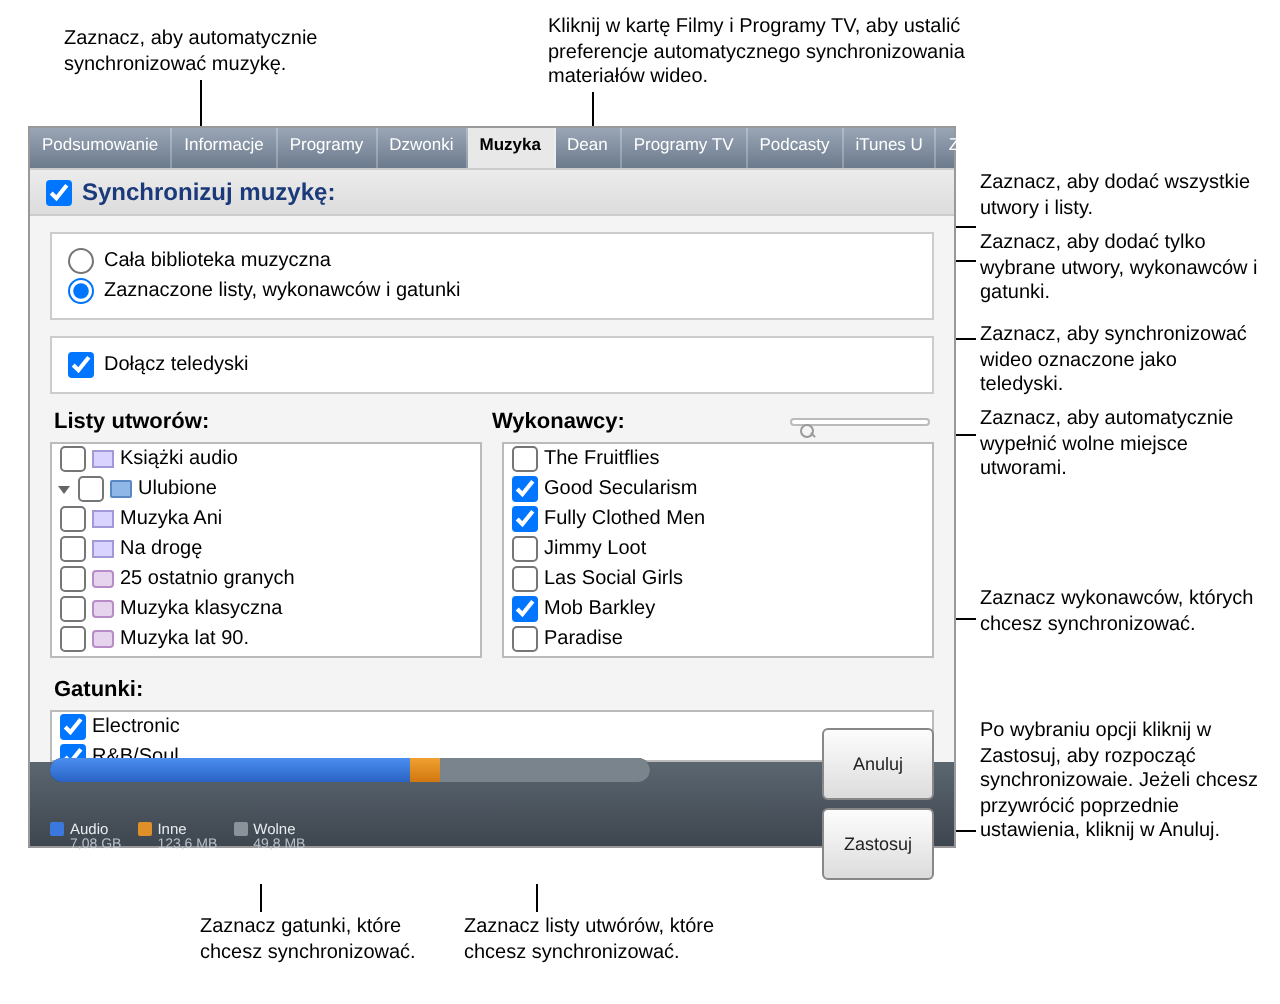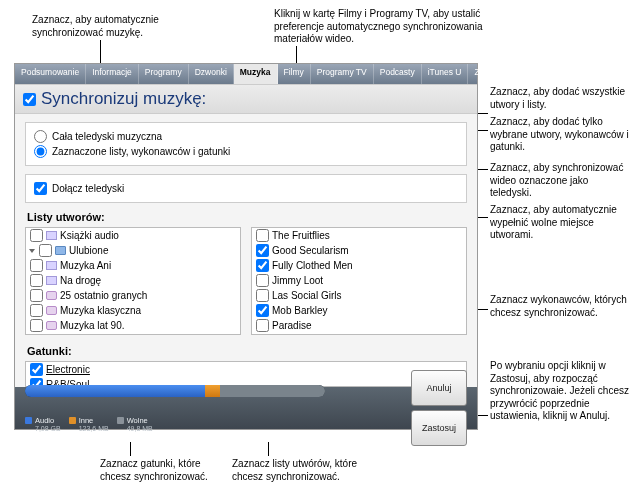--- a/index.html
+++ b/index.html
@@ -5,38 +5,38 @@
   * { box-sizing: border-box; margin: 0; padding: 0; font-family: "Lucida Grande", Arial, sans-serif; }
   body { background: #fff; width: 640px; height: 502px; position: relative; font-size: 10px; color: #000; }
   .annot { position: absolute; font-size: 10px; line-height: 1.25; color: #000; }
   .annot-line { position: absolute; background: #000; }
   .app { position: absolute; left: 14px; top: 63px; width: 464px; border: 1px solid #999; background: #f4f4f4; }
   .tabbar { display: flex; background: linear-gradient(#9aa6b6,#6b7a8c); height: 20px; align-items: stretch; }
   .tab { flex: 0 0 auto; padding: 3px 6px; font-size: 8.5px; color: #fff; border-right: 1px solid rgba(255,255,255,.25); cursor: default; }
   .tab.active { background: #e8e8e8; color: #000; font-weight: bold; }
   .heading-row { background: linear-gradient(#ececec,#dcdcdc); border-top:1px solid #ccc; border-bottom:1px solid #ccc; padding: 4px 8px; display:flex; align-items:center; }
   .heading-row input[type=checkbox]{ margin-right:5px; }
-  .heading-row .h { font-weight: normal; color:#1a3a7a; font-size: 17px; }
+  .heading-row .h { font-weight: bold; color:#1a3a7a; font-size: 12px; }
   .section { background:#fff; border:1px solid #ccc; margin:8px 10px; padding:6px 8px; font-size:10px; }
   .section .row { display:flex; align-items:center; padding:1px 0; }
   .section .row input { margin-right:5px; }
   .lists-head { display:flex; padding:0 12px; }
   .lists-head .lh { font-weight:bold; font-size:11px; flex:1; }
   .lists-head .search { font-size:9px; color:#888; border:1px solid #bbb; border-radius:8px; padding:1px 6px 1px 16px; width:70px; background:#fff; position:relative; }
   .lists-area { display:flex; padding:4px 10px 8px 10px; gap:10px; }
   .panel { flex:1; border:1px solid #bbb; background:#fff; height:108px; overflow:hidden; }
   .panel .item { display:flex; align-items:center; padding:1px 4px; font-size:10px; gap:3px; }
   .panel .item input{ margin:0; }
   .icon-folder { width:11px;height:9px;background:#8fb7e8;border:1px solid #5a88c0;border-radius:1px;display:inline-block; }
   .icon-list { width:11px;height:9px;background:#d9d3ff;border:1px solid #a299d9;display:inline-block; }
   .icon-smart{ width:11px;height:9px;background:#e6d3ee;border:1px solid #b78cc9;border-radius:2px;display:inline-block; }
   .disclosure{ width:0;height:0;border-left:4px solid #666;border-top:3px solid transparent;border-bottom:3px solid transparent;display:inline-block;margin-right:2px; }
   .disclosure.open{ transform:rotate(90deg); }
   .genres-head{ font-weight:bold; font-size:11px; padding:2px 12px; }
-  .genres-panel{ margin:2px 10px 0; border:1px solid #bbb; background:#fff; height:26px; overflow:hidden;text-decoration:underline; }
+  .genres-panel{ margin:2px 10px 0; border:1px solid #bbb; background:#fff; height:26px; overflow:hidden; }
   .genres-panel .item{ display:flex; align-items:center; padding:1px 4px; font-size:10px; gap:3px;}
   .footer { background: linear-gradient(#5b6670,#3e464f); height:42px; display:flex; align-items:center; padding:0 10px; color:#e8ecef; }
   .capbar{ flex:1; }
   .capbar .lbl{ font-size:8px; margin-bottom:2px; }
   .bar{ width: 300px; height:12px; background: #29323a; border-radius:6px; overflow:hidden; position:relative; display:flex; }
   .seg{ height:100%; }
   .seg.audio{ background: linear-gradient(#4a8ef0,#2a63c4); }
   .seg.other{ background: linear-gradient(#f0a030,#d07810); }
   .seg.free{ background: #7a848c; }
   .legend{ display:flex; gap:8px; font-size:7.5px; margin-top:19px;}
@@ -77,52 +77,58 @@
 <div class="annot-line" style="left:130px; top:442px; width:1px; height:14px;"></div>
 <div class="annot-line" style="left:268px; top:442px; width:1px; height:14px;"></div>
 
 <div class="app">
   <div class="tabbar" id="tabbar">
       <div class="tab">Podsumowanie</div>
       <div class="tab">Informacje</div>
       <div class="tab">Programy</div>
       <div class="tab">Dzwonki</div>
       <div class="tab active">Muzyka</div>
-      <div class="tab">Filmy</div>
+      <div class="tab">Dean</div>
       <div class="tab">Programy TV</div>
       <div class="tab">Podcasty</div>
       <div class="tab">iTunes U</div>
       <div class="tab">Zdjęcia</div>
     </div>
 
   <div class="heading-row">
     <input type="checkbox" checked="" style="">
     <span class="h">Synchronizuj muzykę:</span>
   </div>
 
   <div class="section">
     <div class="row">
         <input type="radio" name="scope" style="">
-        <span>Cała teledyski muzyczna</span>
+        <span>Cała biblioteka muzyczna</span>
       </div>
     <div class="row">
         <input type="radio" name="scope" checked="" style="">
         <span>Zaznaczone listy, wykonawców i gatunki</span>
       </div>
   </div>
 
   <div class="section">
     <div class="row">
         <input type="checkbox" checked="" style="">
         <span>Dołącz teledyski</span>
       </div>
   </div>
 
   <div class="lists-head">
     <div class="lh">Listy utworów:</div>
+    <div class="lh" style="display:flex;align-items:center;justify-content:space-between;">
+      <span>Wykonawcy:</span>
+      <span class="search">
+          <span class="mag"></span>
+        </span>
+    </div>
   </div>
 
   <div class="lists-area">
     <div class="panel" id="playlists-panel">
         <div class="item indent0">
           <input type="checkbox" style="">
           <span class="icon-list"></span>
           <span>Książki audio</span>
         </div>
         <div class="item indent0">

